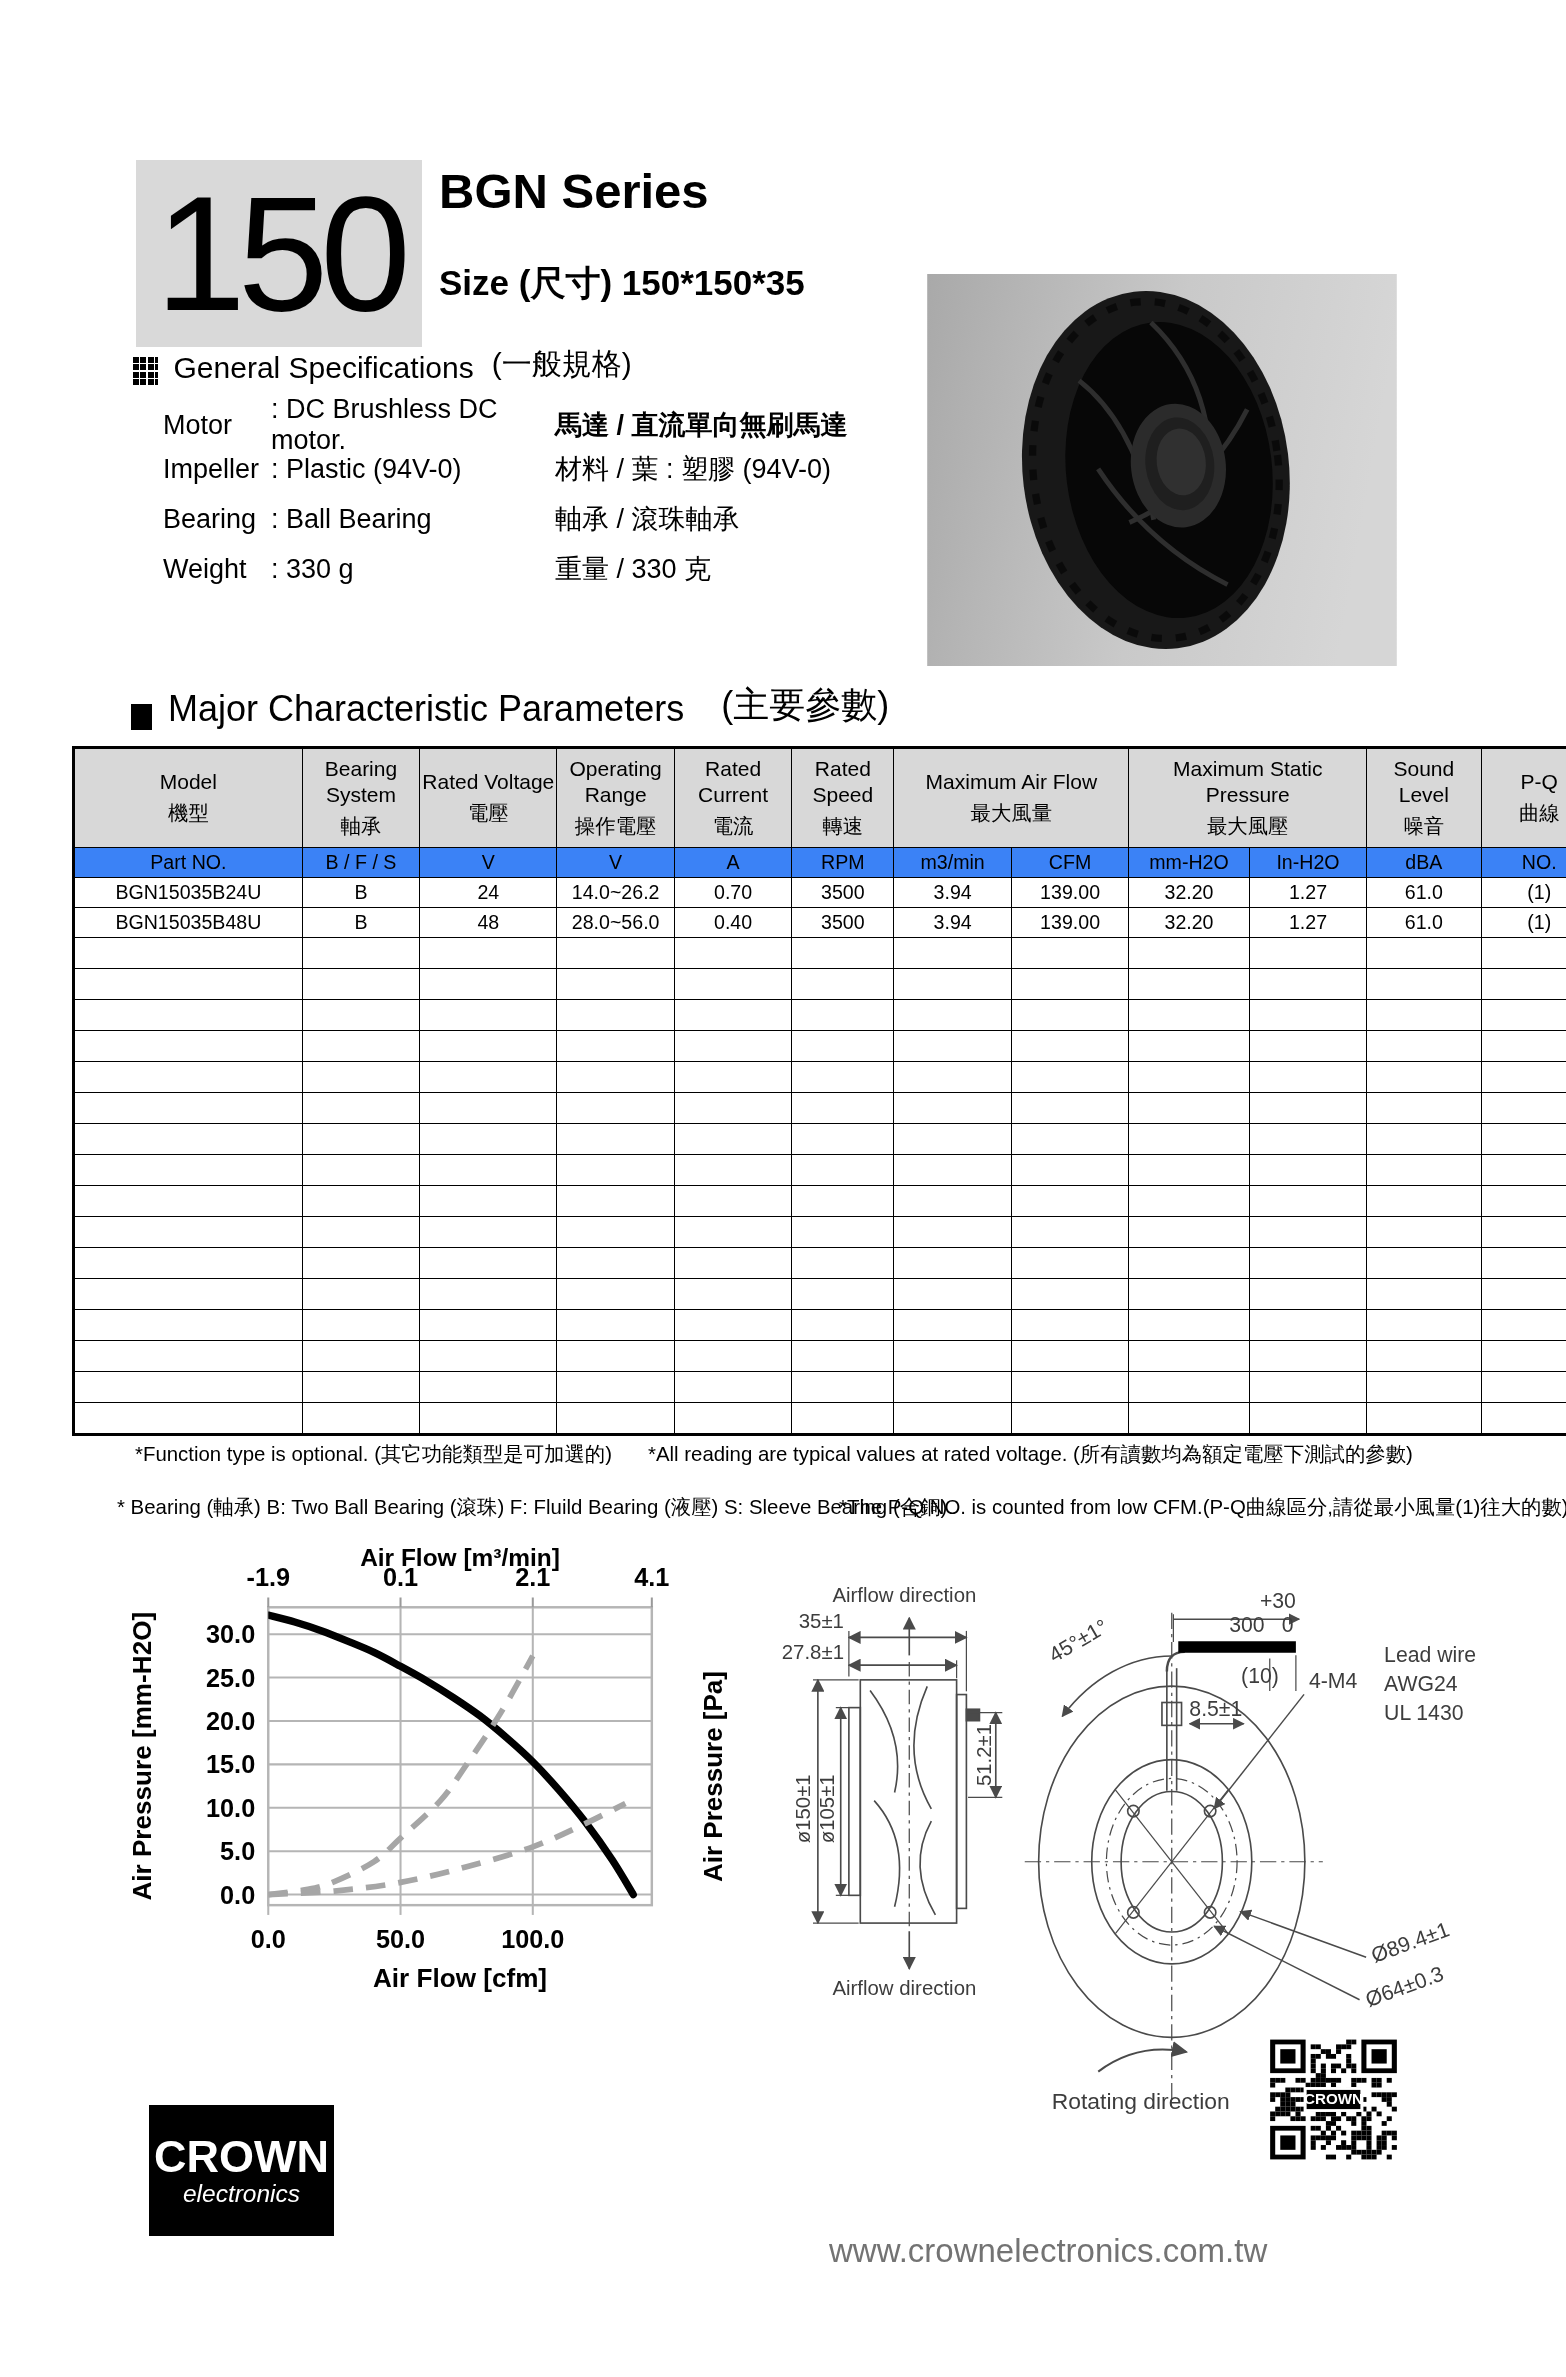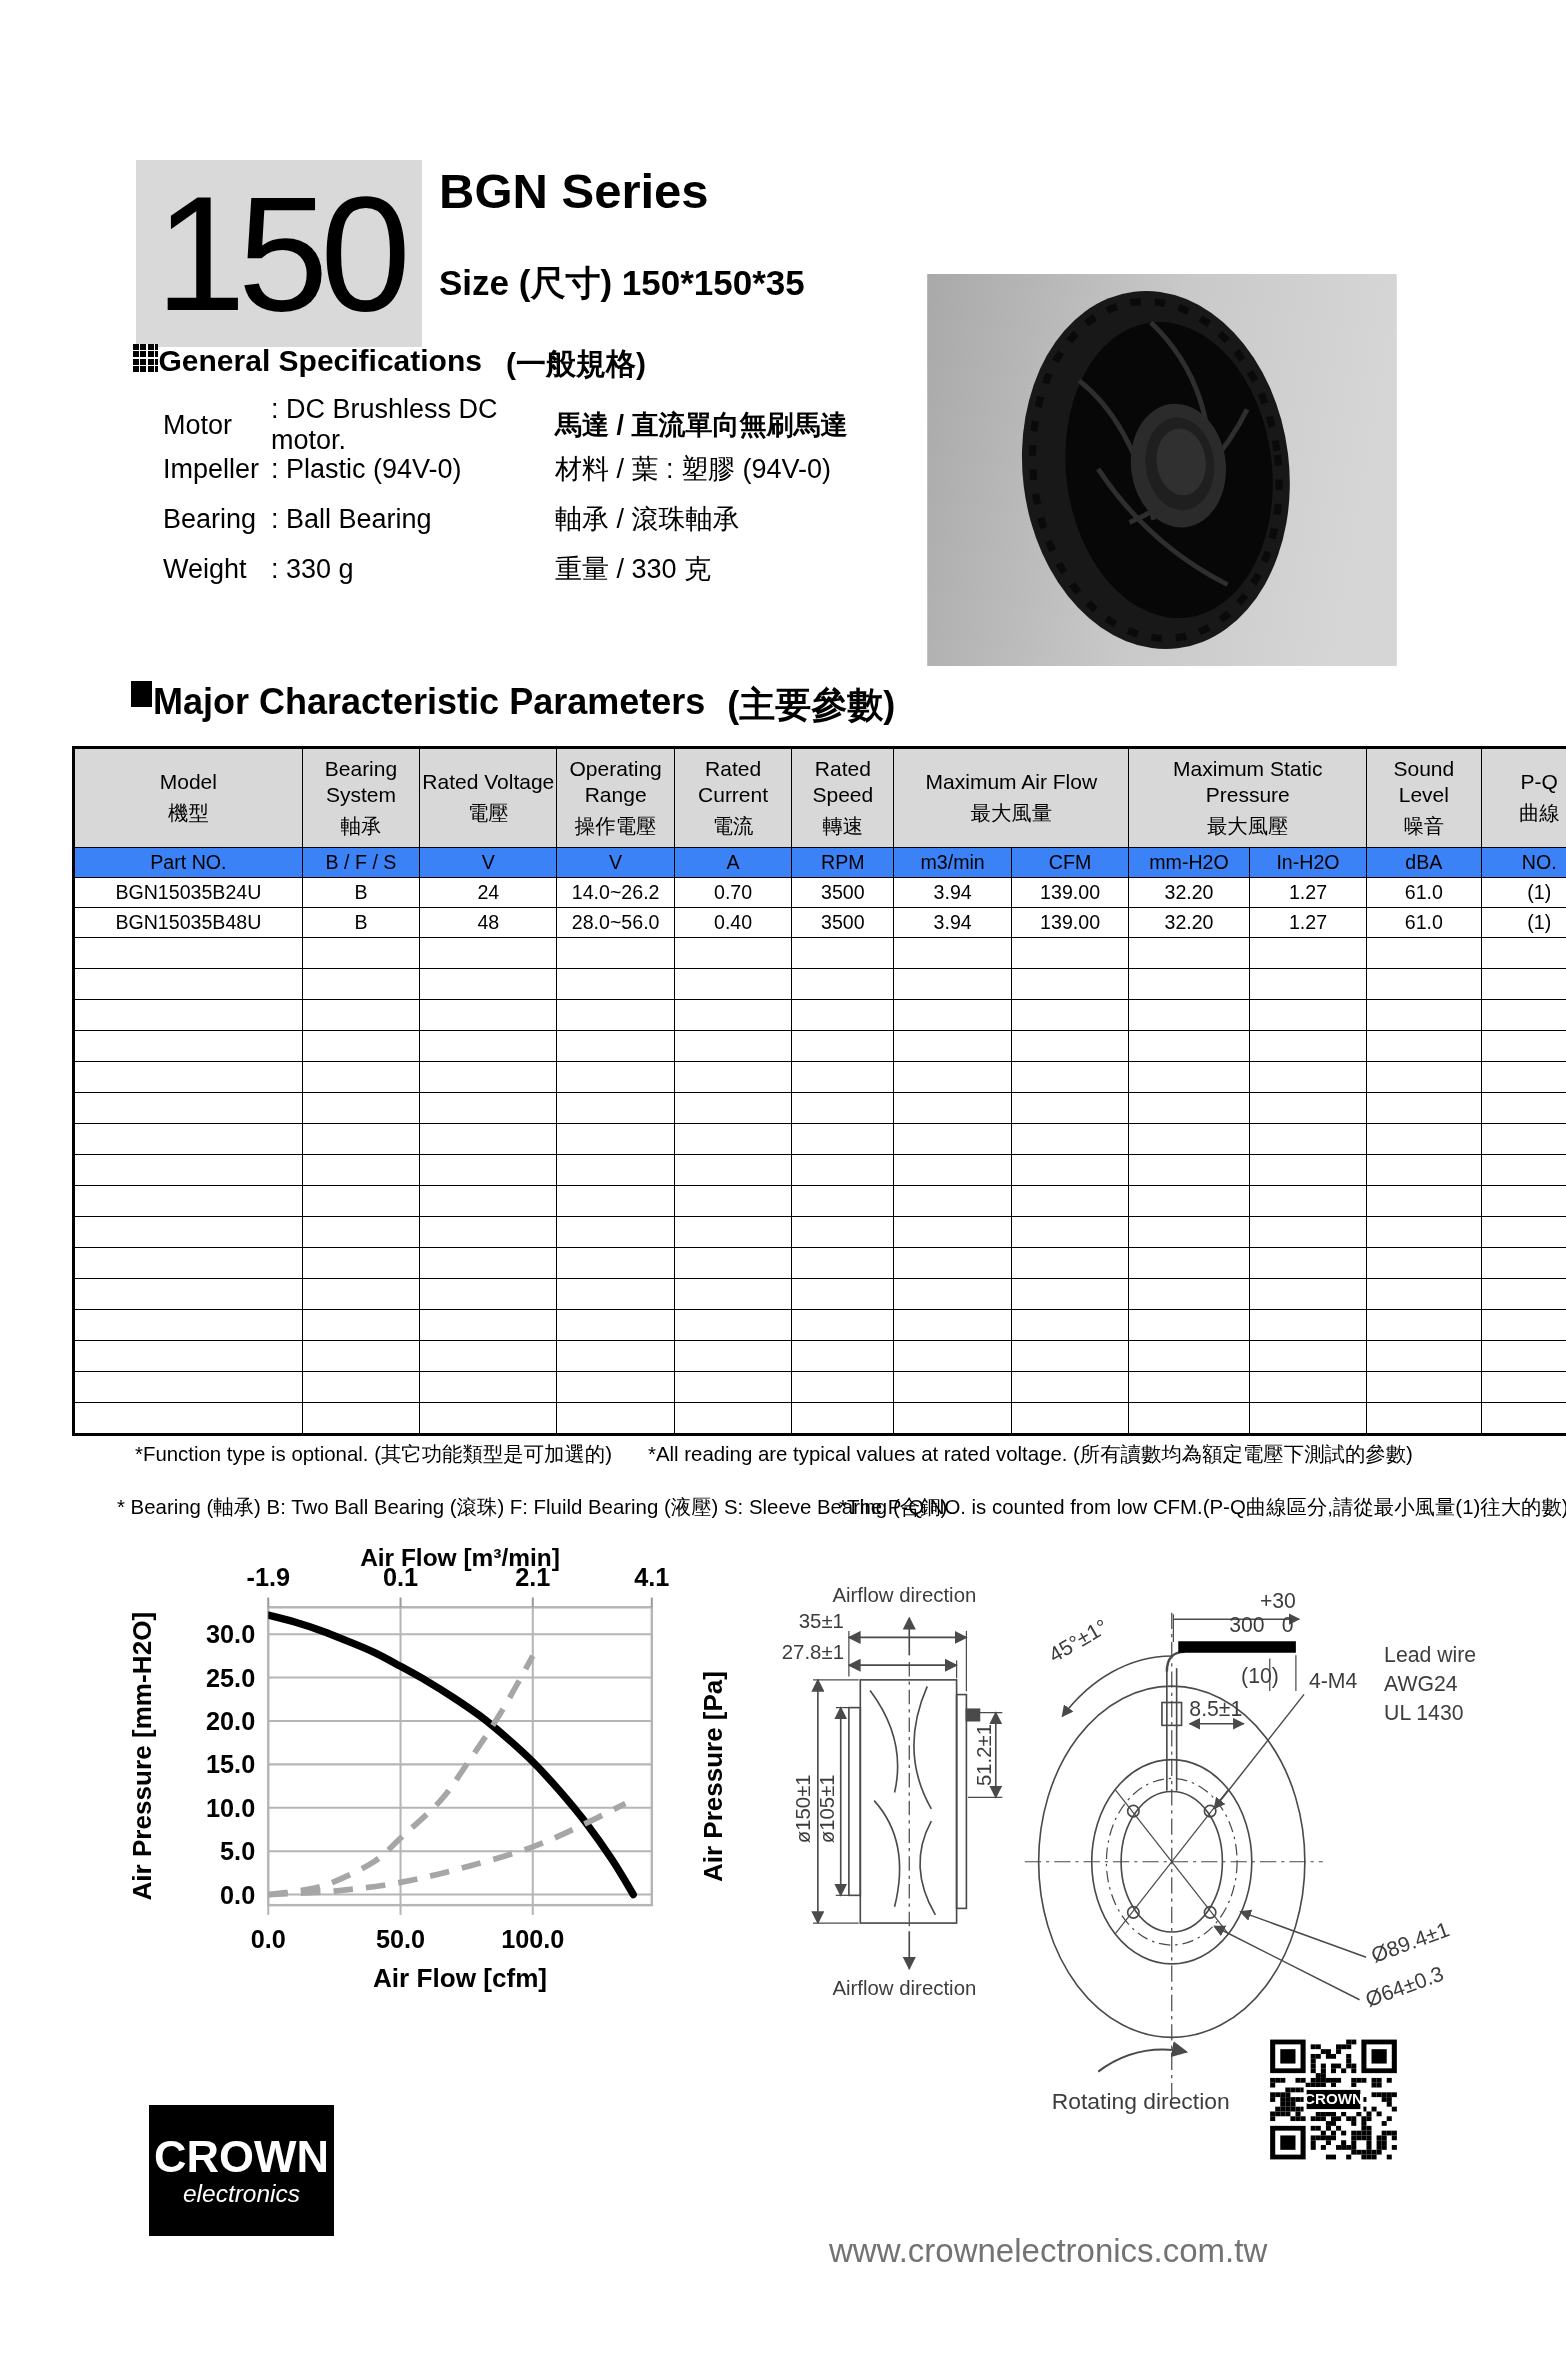--- a/index.html
+++ b/index.html
@@ -6,21 +6,21 @@
   body{width:1566px;height:2377px;position:relative;background:#fff;
        font-family:"Liberation Sans",sans-serif;color:#000;overflow:hidden}
   .abs{position:absolute}
   
   .model-box{left:136px;top:160px;width:286px;height:187px;background:#d9d9d9;
              display:flex;align-items:center;justify-content:center}
   .model-num{font-size:163px;font-weight:normal;letter-spacing:-8.2px;line-height:1}
   .series-name{left:439px;top:163px;font-size:49px;font-weight:bold}
   .size-label{left:439px;top:260px;font-size:35px;font-weight:bold}
   
-  .sec-title{display:flex;align-items:flex-start;font-size:30px;font-weight:bold;gap:1px}
+  .sec-title{display:flex;align-items:flex-end;font-size:30px;font-weight:normal;gap:16px}
   .grid-icon{width:24.5px;height:28px;flex:0 0 24.5px;
      background:repeating-linear-gradient(90deg,transparent 0 5.7px,#fff 5.7px 7.4px),
                 repeating-linear-gradient(0deg,transparent 0 5.7px,#fff 5.7px 7.4px),#000}
   .square-icon{width:21px;height:26px;flex:0 0 21px;background:#000}
   
   .spec-rows{left:163px;top:394px;width:898px}
   .spec-row{display:grid;grid-template-columns:108px 284px auto;height:50px;align-items:center;font-size:27px}
   .spec-zh.zbold{font-weight:bold}
   
   .photo{left:927px;top:274px;width:470px;height:392px}
@@ -51,21 +51,21 @@
 
 <div class="abs model-box">
   <span class="model-num">150</span>
 </div>
 <div class="abs series-name">BGN Series</div>
 <div class="abs size-label">Size (尺寸) 150*150*35</div>
 
 <div class="abs sec-title" style="left:133px;top:344px">
   <span class="grid-icon"></span>
   <span>General Specifications</span>
-  <span style="margin-left:23px">(一般規格)</span>
+  <span style="margin-left:2px">(一般規格)</span>
 </div>
 <div class="abs spec-rows">
     <div class="spec-row">
       <span>Motor</span>
       <span>: DC Brushless DC motor.</span>
       <span class="spec-zh zbold">馬達 / 直流單向無刷馬達</span>
     </div>
     <div class="spec-row">
       <span>Impeller</span>
       <span>:  Plastic (94V-0)</span>

